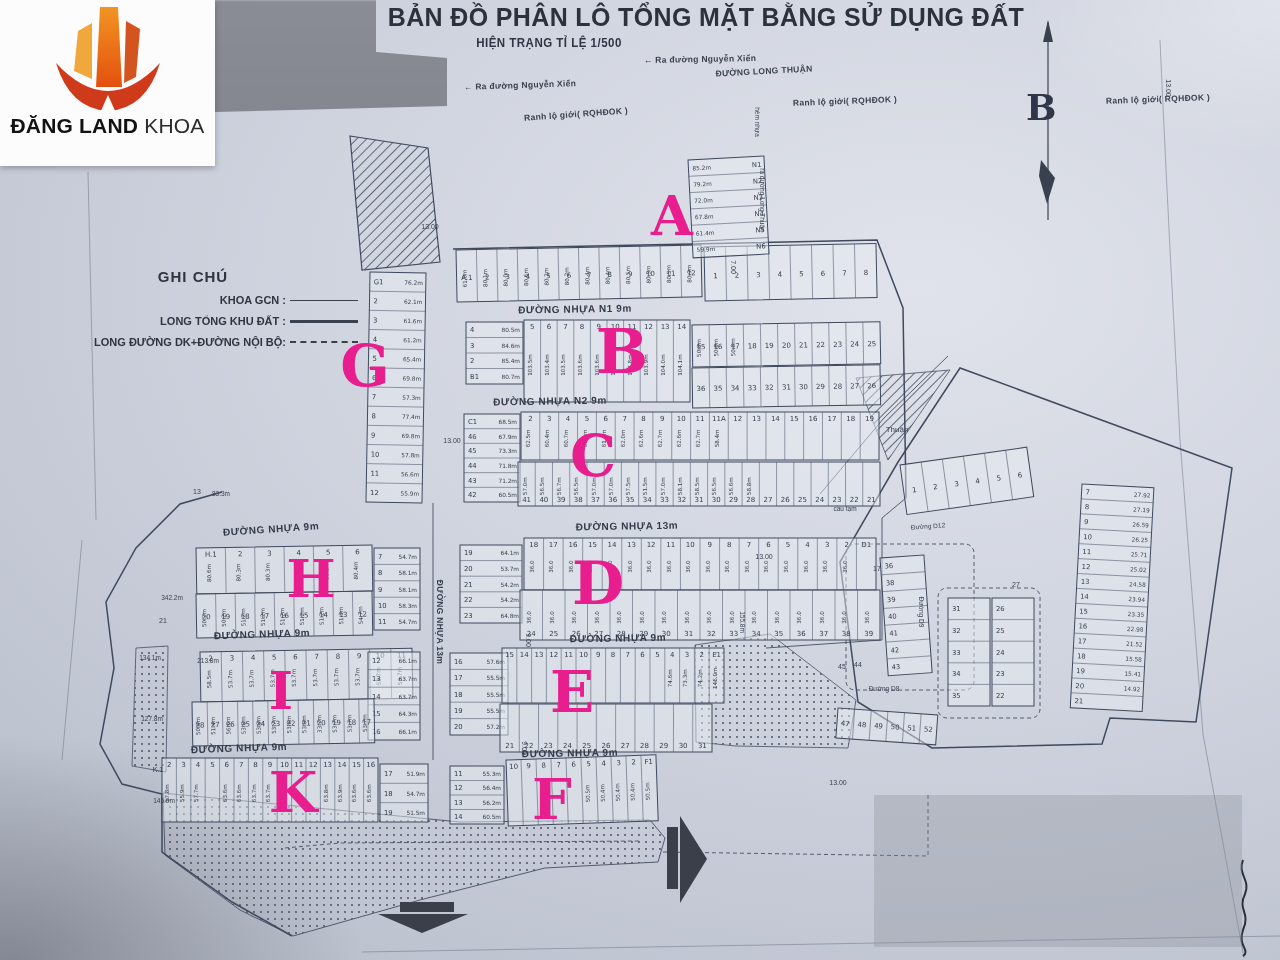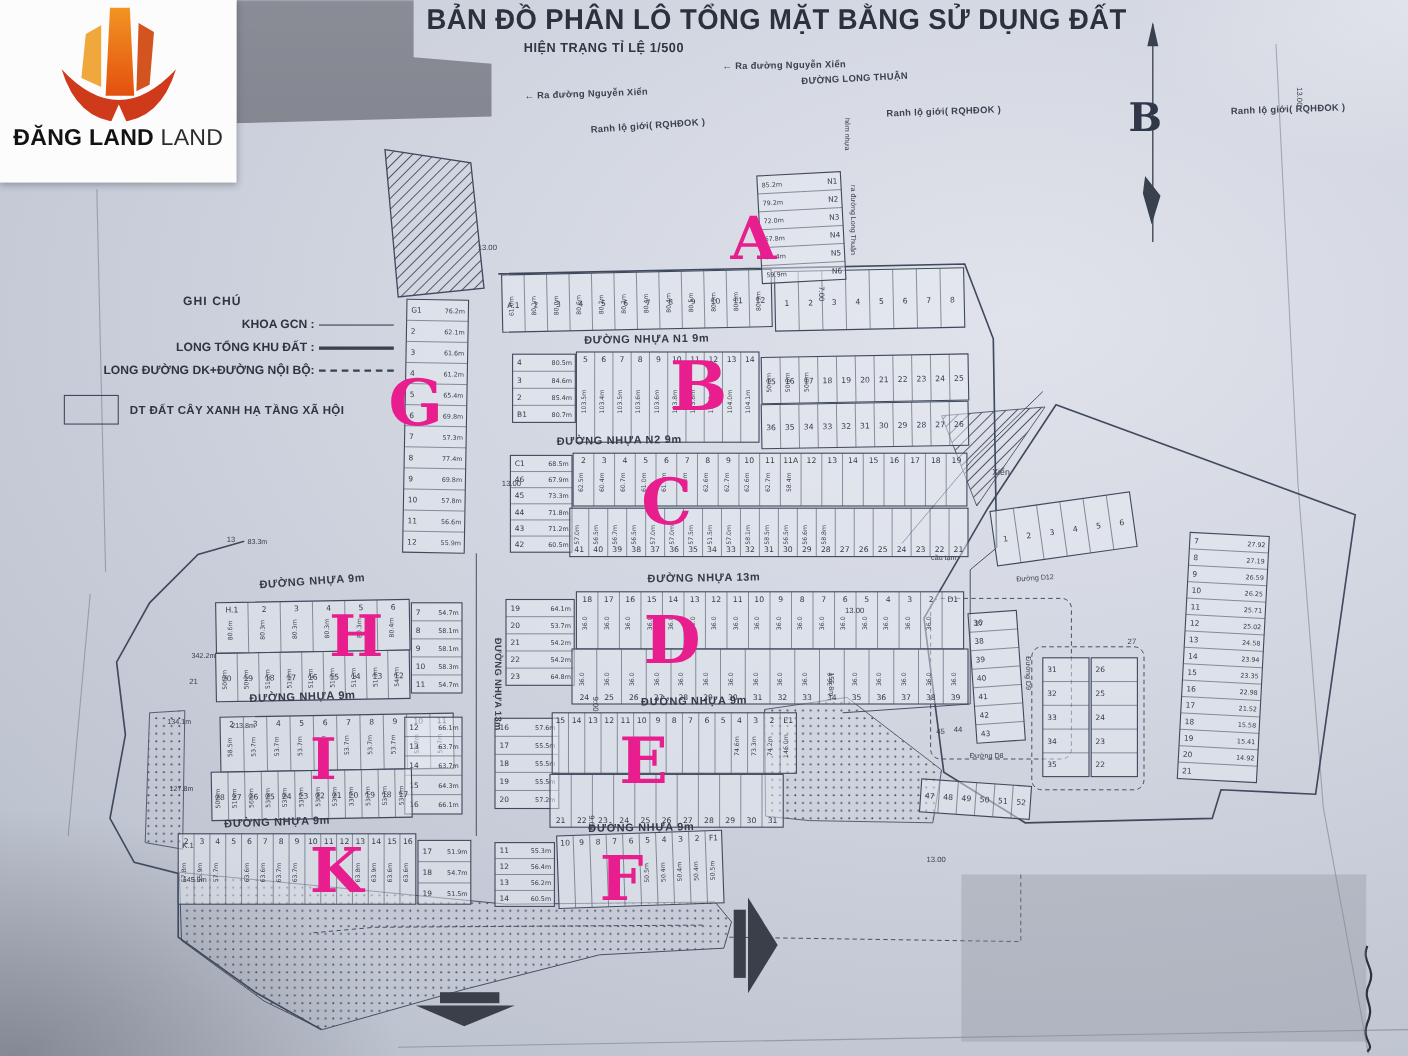--- a/index.html
+++ b/index.html
@@ -14,35 +14,35 @@
   .logo-box{position:absolute;left:0;top:0;width:215px;height:166px;background:#fcfcfc;
     box-shadow:0 2px 6px rgba(40,44,54,.35);display:flex;flex-direction:column;align-items:center;}
   .logo-art{margin-top:4px;}
   .logo-text{font-size:21px;letter-spacing:.2px;color:#121212;margin-top:-2px;white-space:nowrap;}
   .logo-text b{font-weight:800;}
   .logo-text i{font-style:normal;font-weight:300;color:#2b2b2b;}
   .title-wrap{position:absolute;left:378px;top:2px;width:486px;text-align:center;transform:scaleX(.96);}
   .map-title{font-size:26px;font-weight:800;color:#2b313d;letter-spacing:.4px;white-space:nowrap;}
   .map-subtitle{font-size:12px;font-weight:bold;color:#2f3542;margin-top:3px;margin-right:150px;letter-spacing:.5px;}
   .legend{position:absolute;left:58px;top:268px;width:300px;color:#2e3440;}
-  .legend-title{font-weight:800;font-size:11px;letter-spacing:1px;text-align:center;margin-left:70px;width:130px;}
+  .legend-title{font-weight:800;font-size:15px;letter-spacing:1px;text-align:center;margin-left:70px;width:130px;}
   .lrow{display:flex;justify-content:flex-end;align-items:center;margin-top:9px;}
   .ltext{font-size:11px;font-weight:800;white-space:nowrap;}
   .lsample{display:inline-block;width:68px;margin-left:4px;}
   .lsample.thin{border-top:1.2px solid #39404e;}
   .lsample.thick{border-top:3px solid #39404e;}
   .lsample.dashed{border-top:2px dashed #39404e;}
   .arow{display:flex;align-items:center;margin-top:16px;}
   .swatch{width:48px;height:25px;border:1.2px solid #3f495d;margin-right:10px;flex:0 0 auto;}
   .swatch.dotted{background-image:radial-gradient(#3e4759 .9px, transparent 1.1px);background-size:7px 7px;}
   .swatch.plain{background:transparent;}
   .ltext2{font-size:10.5px;font-weight:bold;letter-spacing:.3px;white-space:nowrap;}
   .compass{position:absolute;left:1012px;top:8px;width:80px;height:215px;}
   .compass-b{position:absolute;left:14px;top:78px;font-family:"DejaVu Serif",serif;font-weight:bold;font-size:36px;color:#2f3748;}
-  #labels-layer,#letters-layer{position:absolute;inset:0;pointer-events:none;margin-left:13px;}
+  #labels-layer,#letters-layer{position:absolute;inset:0;pointer-events:none;}
   .lbl{position:absolute;white-space:nowrap;color:#39414f;}
   .road{font-weight:bold;font-size:10px;letter-spacing:.6px;color:#333b49;}
   .roadsm{font-weight:bold;font-size:8.5px;color:#3a4250;letter-spacing:.3px;}
   .small{font-size:8px;}
   .tiny{font-size:6.5px;}
   .dim{font-size:7px;}
   .blockletter{position:absolute;font-family:"DejaVu Serif",serif;font-weight:bold;color:#e81e8e;line-height:1;}
   .overlay-box{position:absolute;left:874px;top:795px;width:368px;height:152px;background:rgba(138,142,152,.33);}
   svg text{font-family:"DejaVu Sans",sans-serif;}
   .strip{fill:#e7ebf2;fill-opacity:.5;stroke:#3f495d;stroke-width:1;}
@@ -1023,21 +1023,21 @@
       <polygon points="30,26 44,18 44,74 26,66" fill="#f0a73c"></polygon>
       <path d="M52,2 L70,2 L74,82 L48,82 Z" fill="url(#lgf)"></path>
       <defs>
           <linearGradient id="lgf" x1="0" y1="0" x2="0" y2="1">
         <stop offset="0" stop-color="#f29422"></stop>
             <stop offset="1" stop-color="#e4500f"></stop>
       </linearGradient>
         </defs>
       <polygon points="78,16 92,24 88,72 76,78" fill="#d4541f"></polygon>
     </svg>
-    <div class="logo-text"><b>ĐĂNG LAND</b>&nbsp;<i>LAND</i></div>
+    <div class="logo-text"><b>ĐĂNG LAND</b>&nbsp;<i>KHOA</i></div>
   </div>
 
   <div class="title-wrap">
     <div class="map-title">BẢN ĐỒ PHÂN LÔ TỔNG MẶT BẰNG SỬ DỤNG ĐẤT</div>
     <div class="map-subtitle">HIỆN TRẠNG TỈ LỆ 1/500</div>
   </div>
 
   <div class="compass">
     <svg width="80" height="215" viewBox="0 0 80 215">
       <line x1="36" y1="212" x2="36" y2="14" stroke="#39414f" stroke-width="1.2"></line>
@@ -1054,36 +1054,32 @@
       <span class="lsample thin"></span>
     </div>
     <div class="lrow">
       <span class="ltext">LONG TỔNG KHU ĐẤT :</span>
       <span class="lsample thick"></span>
     </div>
     <div class="lrow">
       <span class="ltext">LONG ĐƯỜNG DK+ĐƯỜNG NỘI BỘ:</span>
       <span class="lsample dashed"></span>
     </div>
-    <div class="arow">
-      <span class="swatch plain"></span>
-      <span class="ltext2">DT ĐẤT CÂY XANH HẠ TẦNG XÃ HỘI</span>
-    </div>
   </div>
 
   <div id="labels-layer">
       <span class="lbl roadsm" style="left: 700px; top: 59px; transform: translate(-50%, -50%) rotate(-1deg);">← Ra đường Nguyễn Xiển</span>
       <span class="lbl roadsm" style="left: 520px; top: 85px; transform: translate(-50%, -50%) rotate(-2deg);">← Ra đường Nguyễn Xiển</span>
       <span class="lbl roadsm" style="left: 764px; top: 71px; transform: translate(-50%, -50%) rotate(-3deg);">ĐƯỜNG LONG THUẬN</span>
       <span class="lbl roadsm" style="left: 576px; top: 114px; transform: translate(-50%, -50%) rotate(-4deg);">Ranh lộ giới( RQHĐOK )</span>
       <span class="lbl roadsm" style="left: 845px; top: 101px; transform: translate(-50%, -50%) rotate(-2deg);">Ranh lộ giới( RQHĐOK )</span>
       <span class="lbl roadsm" style="left: 1158px; top: 99px; transform: translate(-50%, -50%) rotate(-2deg);">Ranh lộ giới( RQHĐOK )</span>
       <span class="lbl tiny" style="left: 757px; top: 122px; transform: translate(-50%, -50%) rotate(90deg);">hẻm nhựa</span>
       <span class="lbl tiny" style="left: 762px; top: 200px; transform: translate(-50%, -50%) rotate(90deg);">ra đường Long Thuận</span>
-      <span class="lbl small" style="left: 897px; top: 429px; transform: translate(-50%, -50%) rotate(0deg);">Xiển</span>
+      <span class="lbl small" style="left: 897px; top: 429px; transform: translate(-50%, -50%) rotate(0deg);">Thuận</span>
       <span class="lbl tiny" style="left: 845px; top: 508px; transform: translate(-50%, -50%) rotate(0deg);">cầu tạm</span>
       <span class="lbl tiny" style="left: 928px; top: 526px; transform: translate(-50%, -50%) rotate(-4deg);">Đường D12</span>
       <span class="lbl tiny" style="left: 921px; top: 612px; transform: translate(-50%, -50%) rotate(90deg);">Đường D9</span>
       <span class="lbl tiny" style="left: 884px; top: 688px; transform: translate(-50%, -50%) rotate(0deg);">Đường D8</span>
       <span class="lbl roadsm" style="left: 440px; top: 622px; transform: translate(-50%, -50%) rotate(90deg);">ĐƯỜNG NHỰA 13m</span>
       <span class="lbl road" style="left: 575px; top: 309px; transform: translate(-50%, -50%) rotate(-1deg);">ĐƯỜNG NHỰA N1 9m</span>
       <span class="lbl road" style="left: 550px; top: 401px; transform: translate(-50%, -50%) rotate(-1deg);">ĐƯỜNG NHỰA N2 9m</span>
       <span class="lbl road" style="left: 627px; top: 526px; transform: translate(-50%, -50%) rotate(-1deg);">ĐƯỜNG NHỰA 13m</span>
       <span class="lbl road" style="left: 271px; top: 529px; transform: translate(-50%, -50%) rotate(-4deg);">ĐƯỜNG NHỰA 9m</span>
       <span class="lbl road" style="left: 262px; top: 634px; transform: translate(-50%, -50%) rotate(-2deg);">ĐƯỜNG NHỰA 9m</span>

